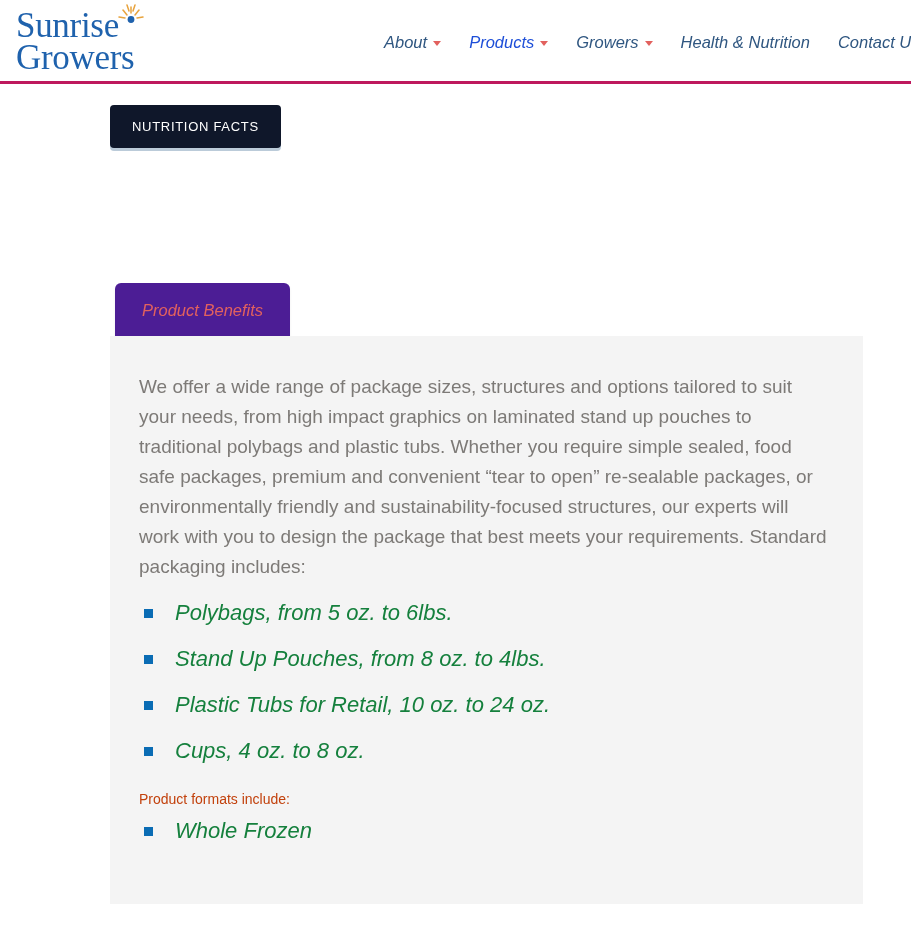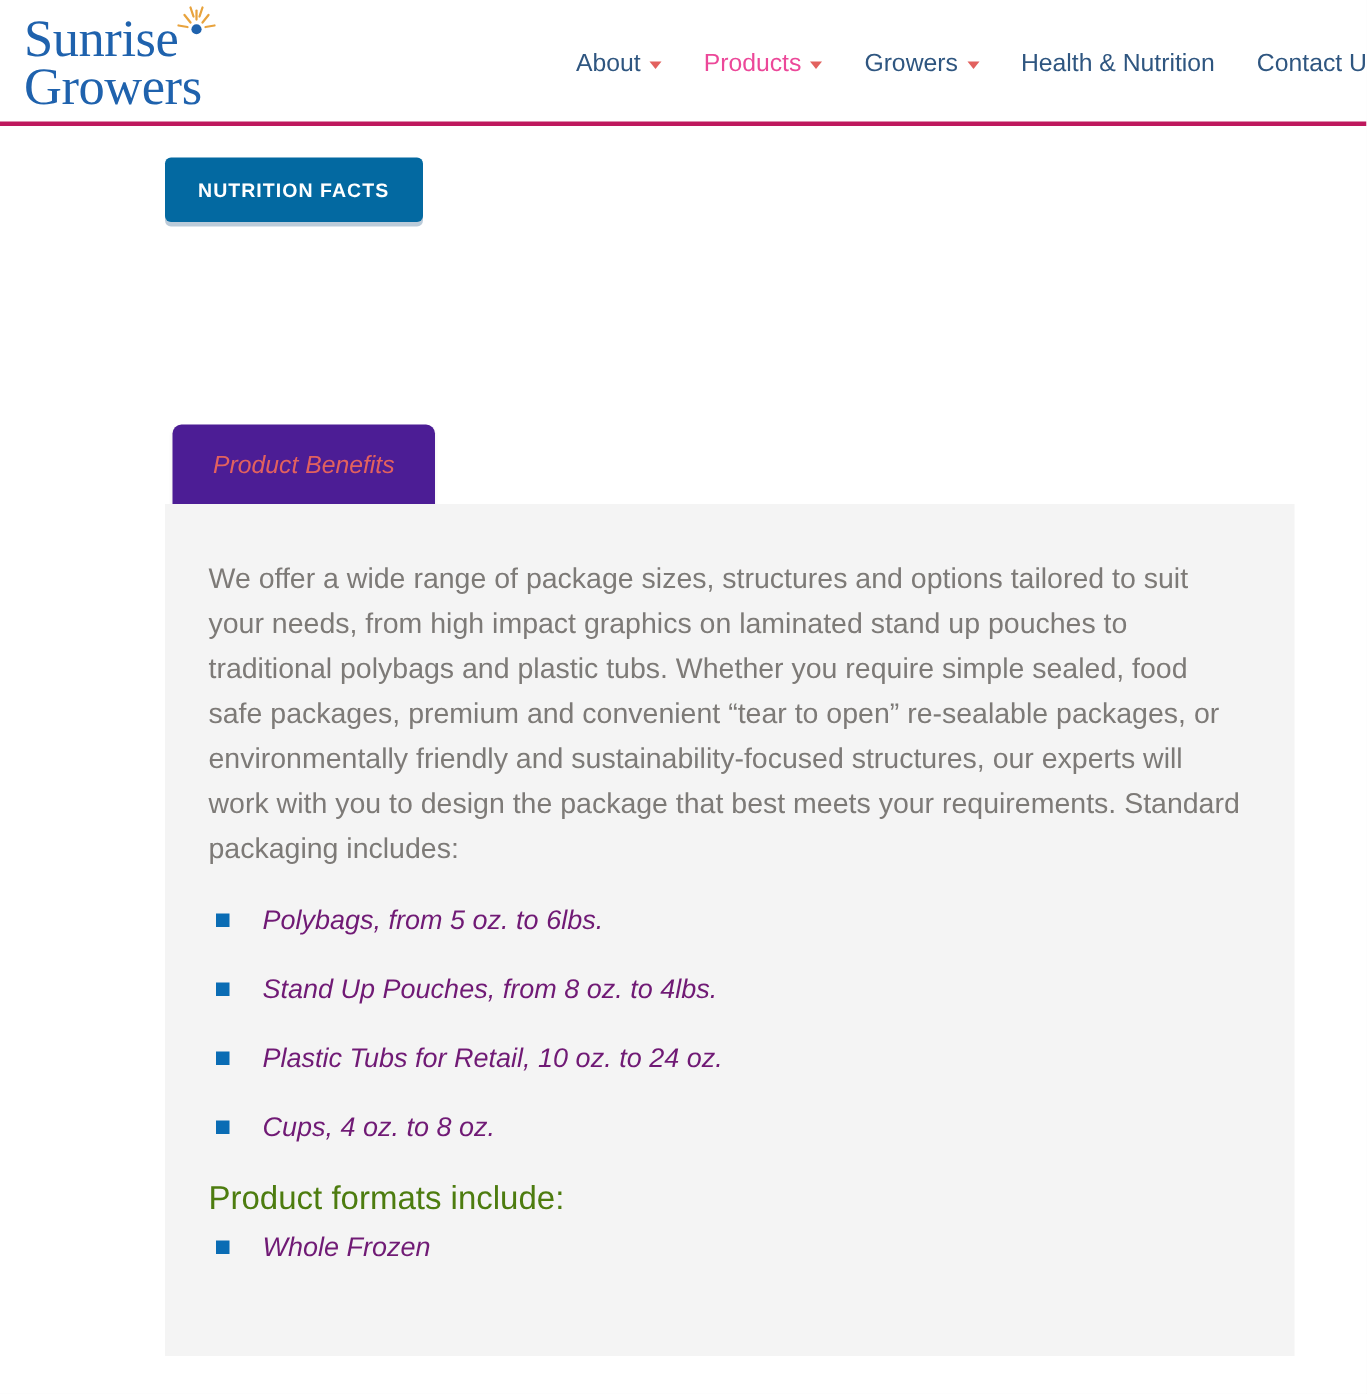--- a/index.html
+++ b/index.html
@@ -65,45 +65,46 @@
   .nav-item {
     display: flex;
     align-items: center;
     gap: 6px;
     padding: 0 14px;
     font-size: 16.5px;
     color: #2f5680;
     text-decoration: none;
     white-space: nowrap;
     cursor: pointer;
-  }
-  .nav-item.active { color: #ec4899; }
+    font-style: italic;
+  }
+  .nav-item.active { color: #1d4ed8; }
   .caret {
     width: 0; height: 0;
     border-left: 4.5px solid transparent;
     border-right: 4.5px solid transparent;
     border-top: 5.5px solid #e2615e;
     display: inline-block;
     margin-top: 3px;
   }
 
   
   .content {
     position: relative;
     padding: 0;
   }
 
   .btn-nutrition {
     position: absolute;
     left: 110px;
     top: 21px;
-    background: #0369a1;
+    background: #0f172a;
     color: #ffffff;
     font-size: 13px;
-    font-weight: bold;
+    font-weight: normal;
     letter-spacing: 0.7px;
     padding: 14px 22px 14px 22px;
     border: none;
     border-radius: 4px;
     box-shadow: 0 3px 0 rgba(10,70,120,0.28);
     cursor: pointer;
     font-family: "Liberation Sans", sans-serif;
   }
 
   .tabs-wrapper {
@@ -166,40 +167,40 @@
 
   ul.bullets {
     list-style: none;
     margin: 18px 0 0 0;
     padding: 0;
   }
   ul.bullets li {
     position: relative;
     padding-left: 36px;
     margin-bottom: 20px;
-    font-size: 18px;
+    font-size: 22px;
     font-style: italic;
-    color: #701a75;
+    color: #15803d;
     line-height: 26px;
   }
   ul.bullets li .sq {
     position: absolute;
     left: 5px;
     top: 9px;
     width: 9px;
     height: 9px;
     background: #0a6cb4;
     display: block;
   }
 
   p.subhead {
     margin: 16px 0 0 0;
-    font-size: 22px;
+    font-size: 14px;
     line-height: 30px;
-    color: #4d7c0f;
+    color: #c2410c;
     font-style: normal;
   }
   ul.bullets.second { margin-top: 4px; }
 </style>
 </head>
 <body>
 
 <div class="site-header">
 
   <a class="logo" href="#">

